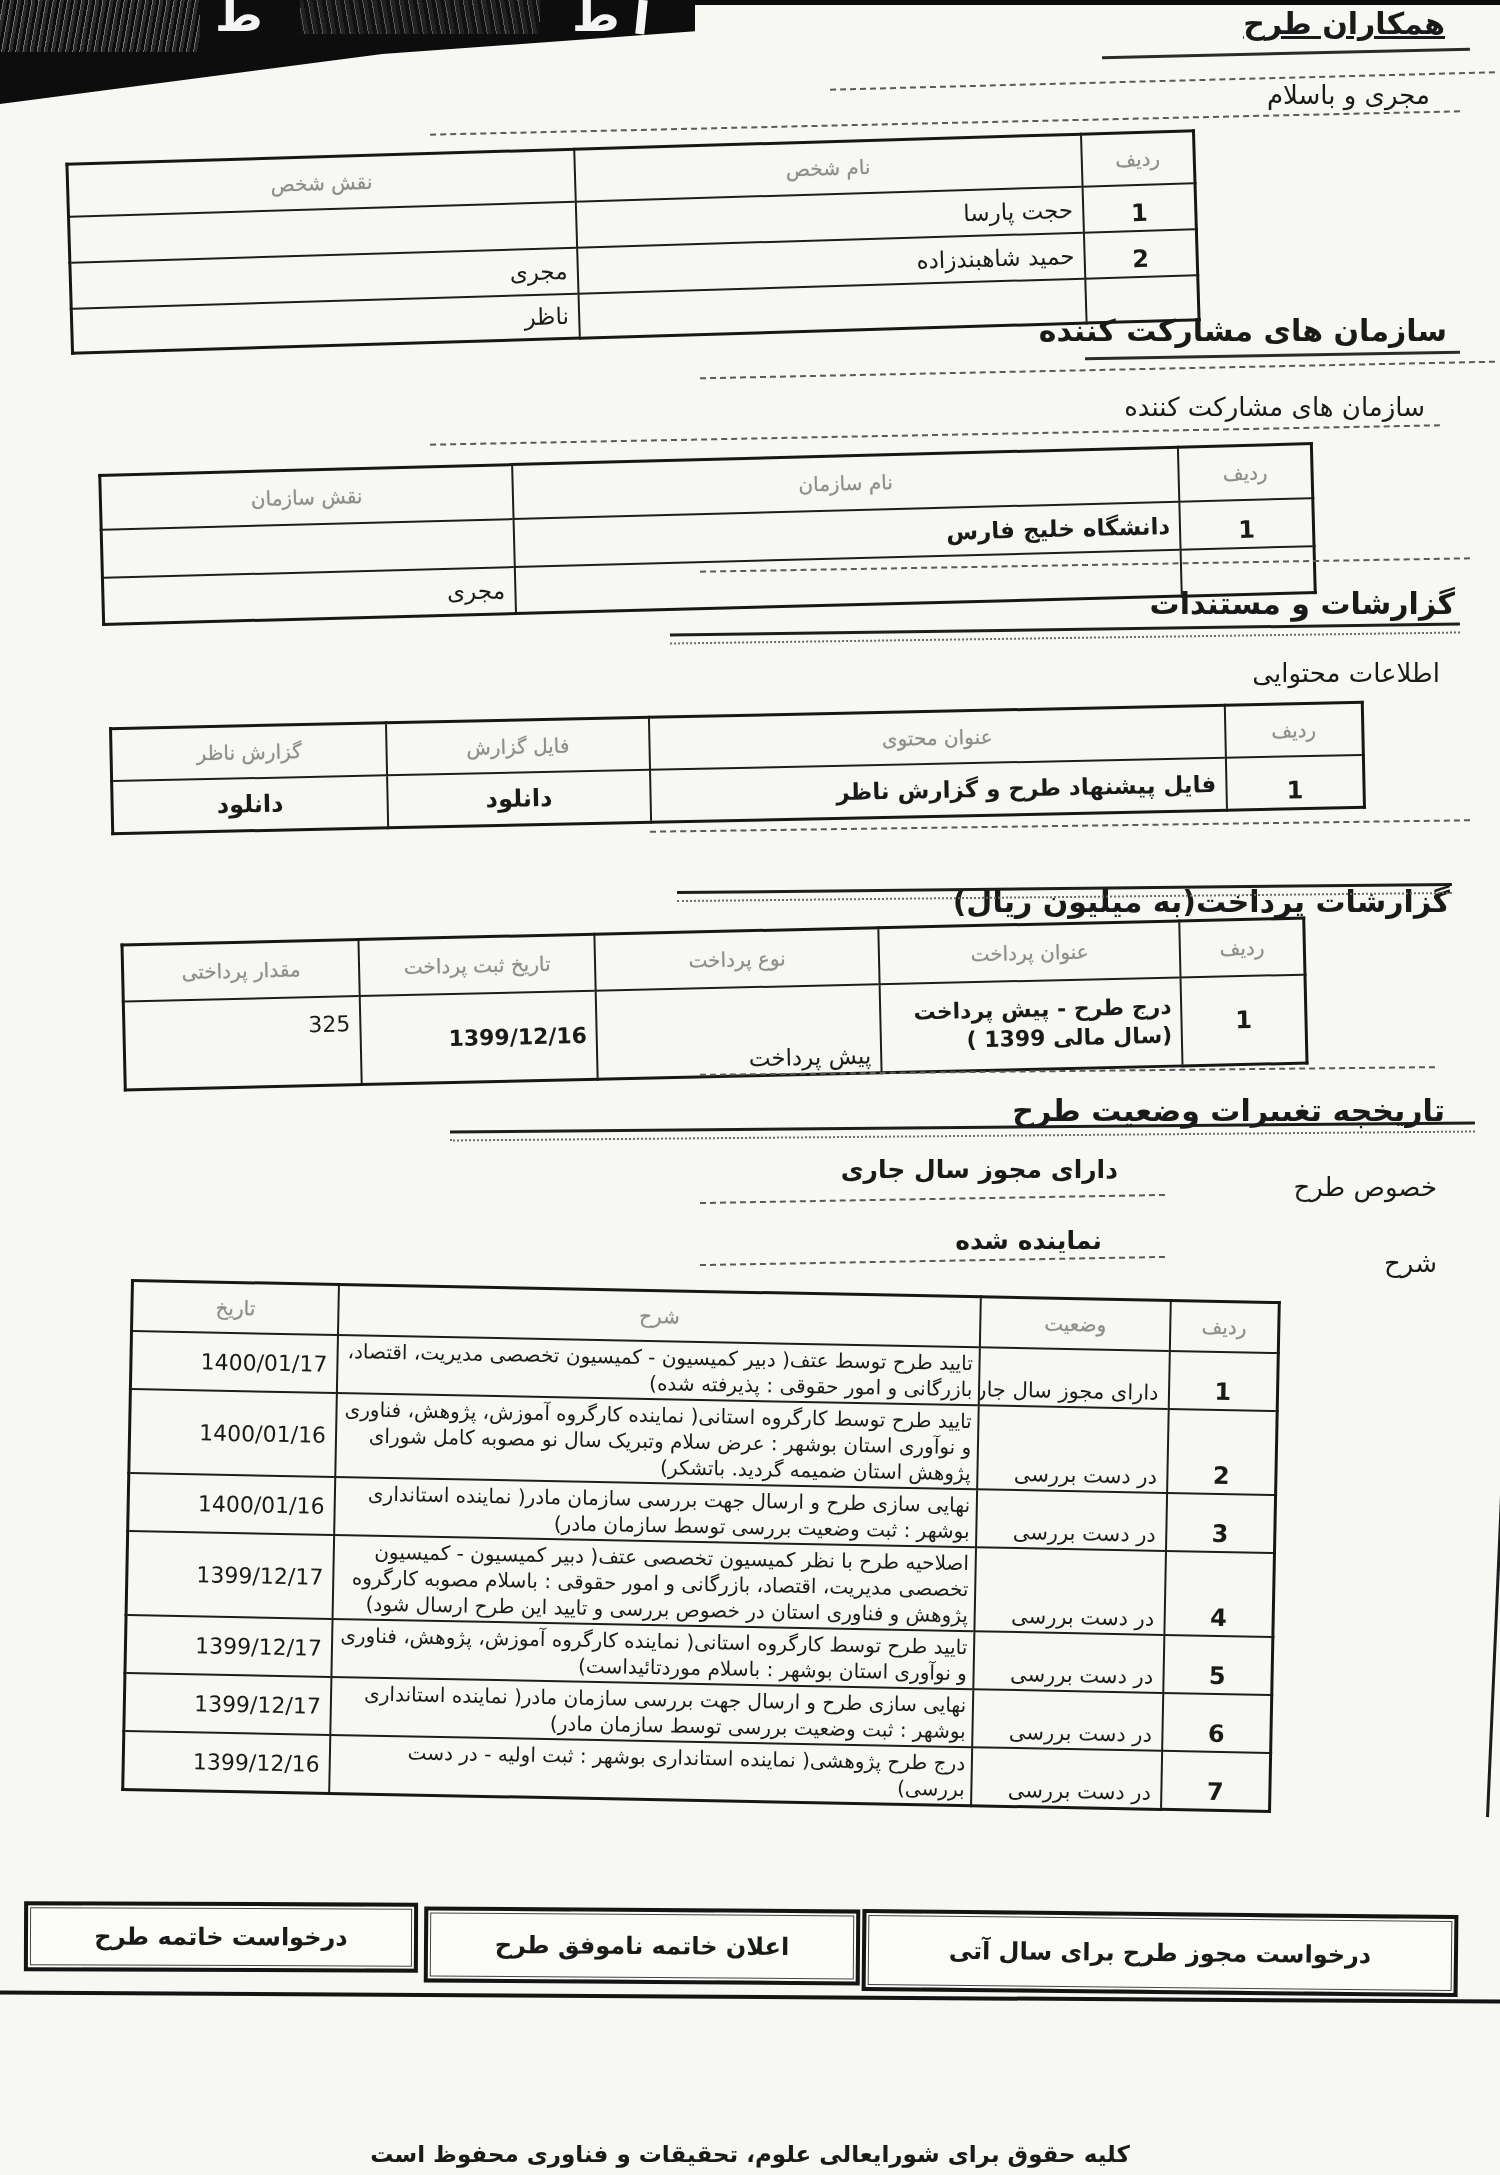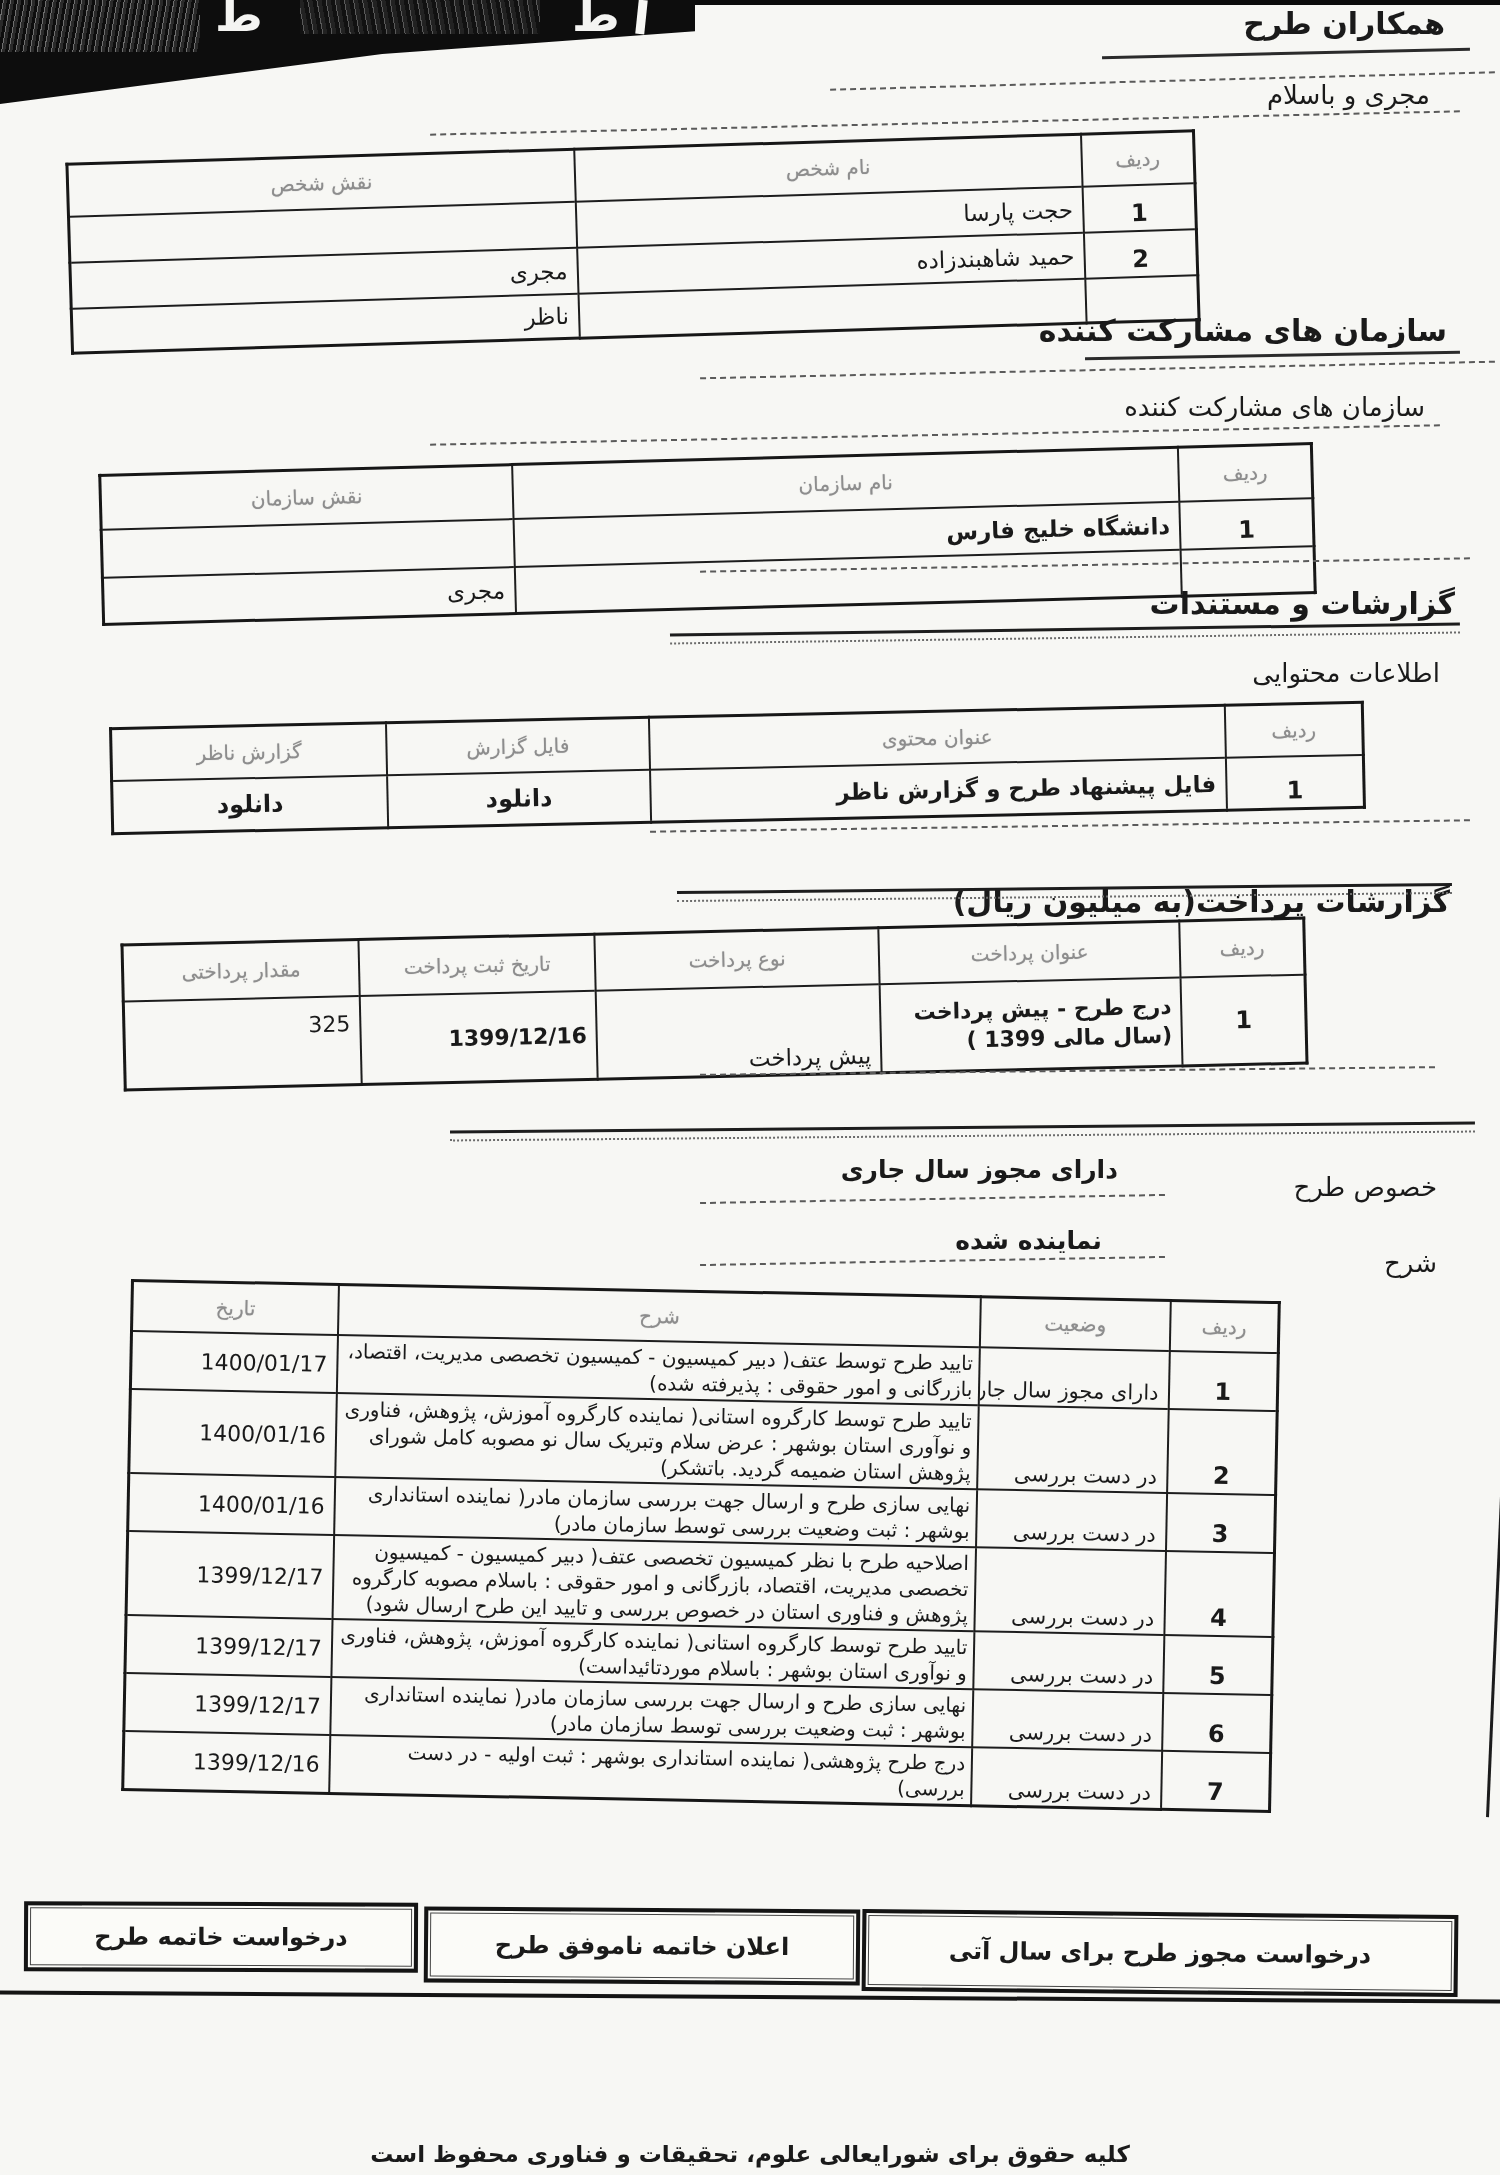--- a/index.html
+++ b/index.html
@@ -56,21 +56,21 @@
   <div class="abs top-strip"></div>
   <div class="abs scan-band">
     <div class="band-noise1"></div>
     <div class="band-noise2"></div>
     <span class="band-glyph" style="left:215px;">ط</span>
     <span class="band-glyph" style="left:572px;">ط</span>
     <div class="band-notch"></div>
   </div>
   <div class="abs edge-line"></div>
 
-  <div class="abs sec-title" style="top:6px;right:55px;">همکاران طرح</div>
+  <div class="abs sec-title" style="top:6px;right:55px;text-decoration:underline;">همکاران طرح</div>
   <div class="abs rule-solid" style="top:52px;left:1102px;width:368px;transform:rotate(-1.3deg);"></div>
   <div class="abs rule-dash" style="top:80px;left:830px;width:665px;transform:rotate(-1.5deg);"></div>
 
   <div class="abs sub-title" style="top:80px;right:70px;">مجری و باسلام</div>
   <div class="abs rule-dash" style="top:122px;left:430px;width:1030px;transform:rotate(-1.3deg);"></div>
 
   <table class="abs" style="top:146px;left:68px;width:1130px;transform:rotate(-1.7deg);">
     <colgroup>
         <col style="width:10%">
         <col style="width:45%">
@@ -188,20 +188,21 @@
       <td style="font-weight:bold;font-size:22px;line-height:1.3;">درج طرح - پیش پرداخت (سال مالی 1399 )</td>
       <td style="vertical-align:bottom;">پیش پرداخت</td>
       <td class="date" style="font-weight:bold;">1399/12/16</td>
       <td class="date" style="vertical-align:top;padding-top:14px;">325</td>
     </tr>
   </tbody>
     </table>
 
   <div class="abs rule-dash" style="top:1070px;left:700px;width:735px;transform:rotate(-0.6deg);"></div>
 
+  <div class="abs sec-title" style="top:1093px;right:55px;">تاریخچه تغییرات وضعیت طرح</div>
   <div class="abs rule-dbl" style="top:1126px;left:450px;width:1025px;transform:rotate(-0.5deg);"></div>
 
   <div class="abs field-value" style="top:1155px;right:382px;">دارای مجوز سال جاری</div>
   <div class="abs field-label" style="top:1172px;right:63px;">خصوص طرح</div>
   <div class="abs rule-dash" style="top:1198px;left:700px;width:465px;transform:rotate(-1deg);"></div>
 
   <div class="abs field-value" style="top:1226px;right:398px;">نماینده شده</div>
   <div class="abs field-label" style="top:1248px;right:63px;">شرح</div>
   <div class="abs rule-dash" style="top:1260px;left:700px;width:465px;transform:rotate(-1deg);"></div>
 

